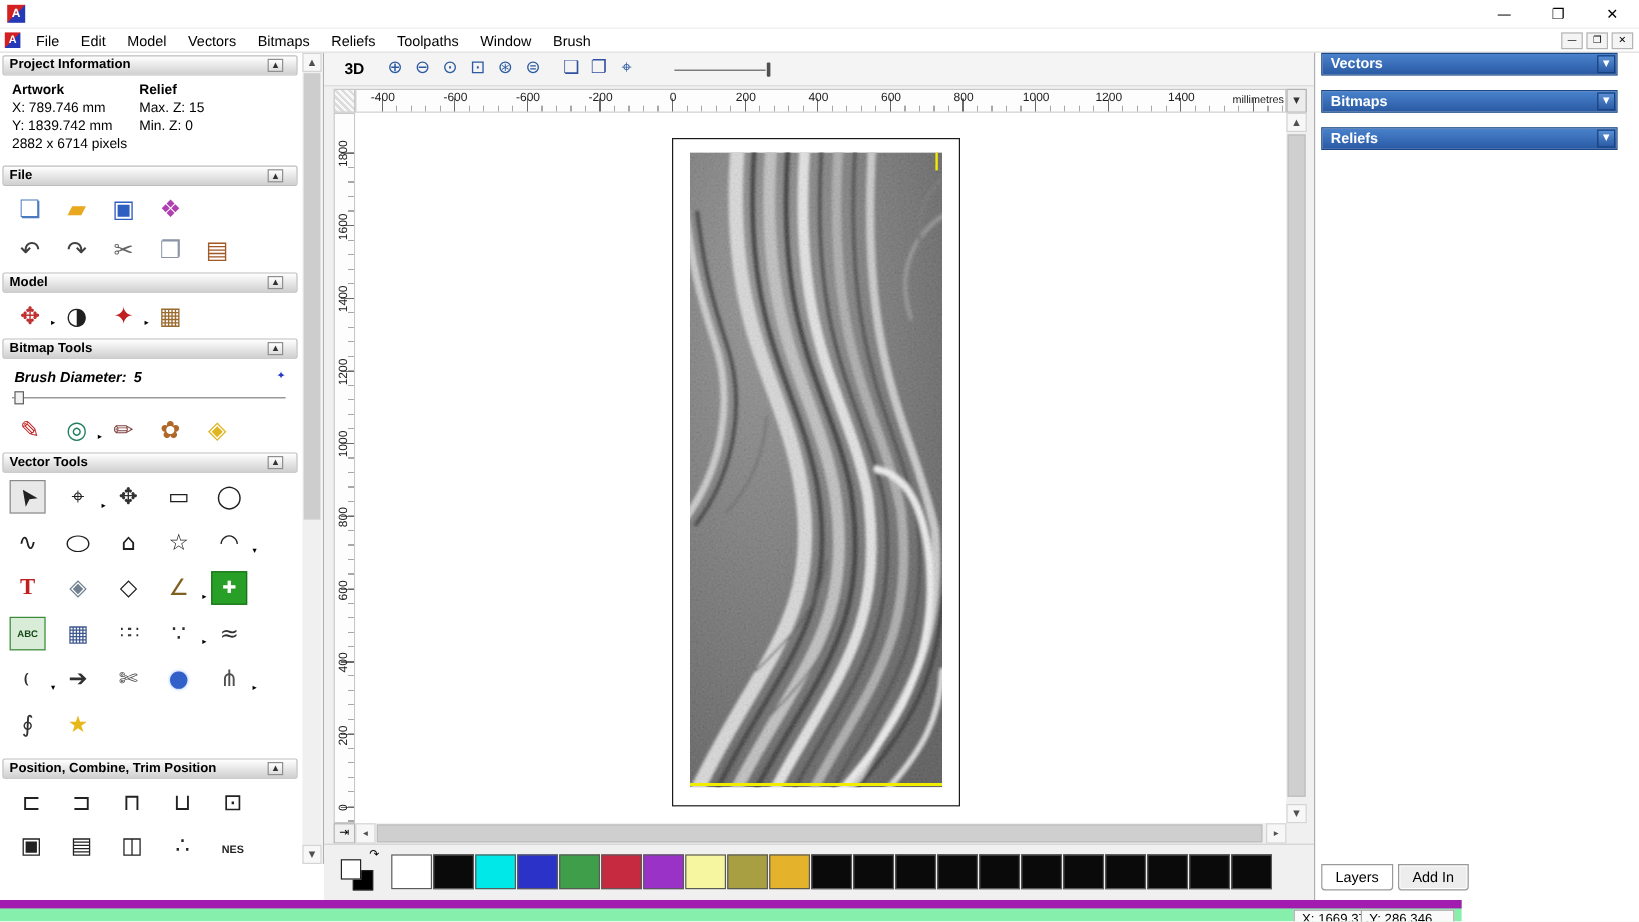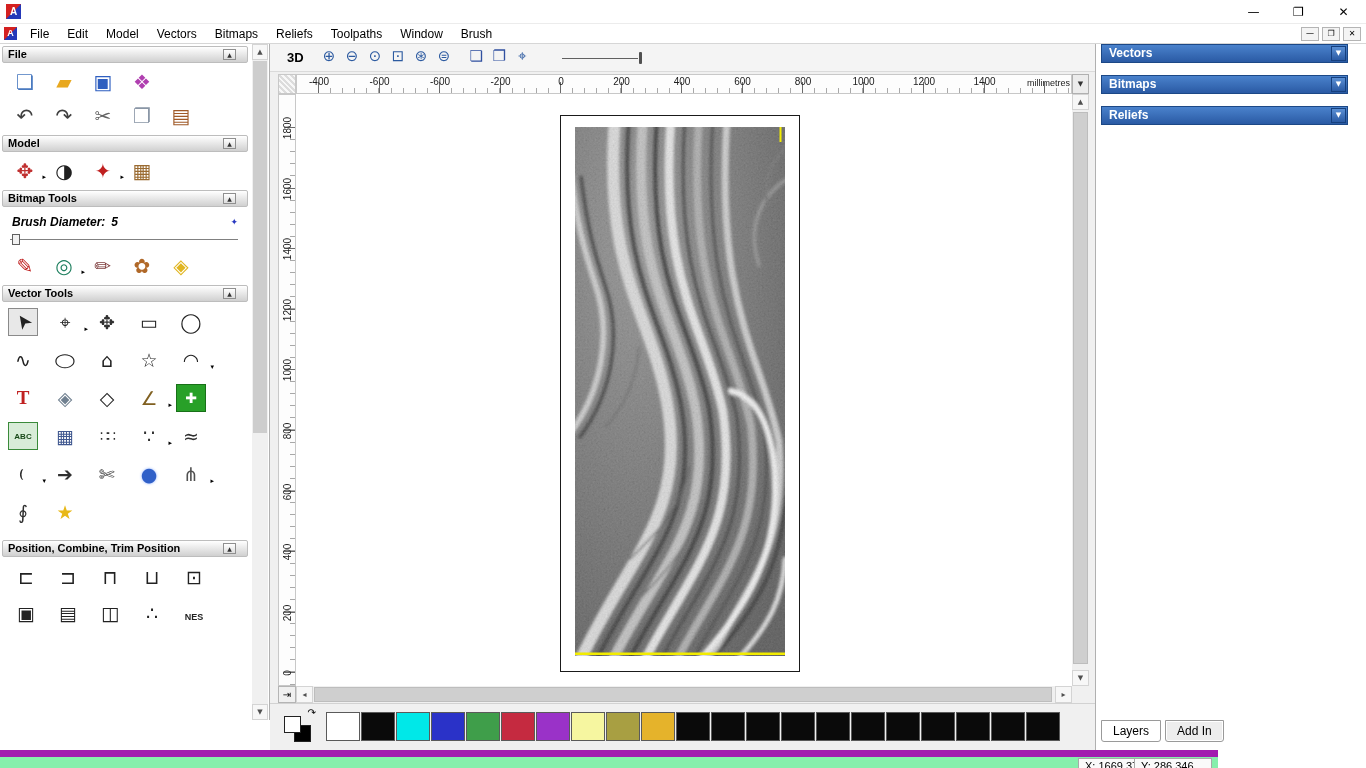--- a/index.html
+++ b/index.html
@@ -132,20 +132,35 @@
     <span class="mdibtns">
       <span class="mdib">—</span>
       <span class="mdib">❐</span>
       <span class="mdib">✕</span>
     </span>
   </div>
 
   <div class="abs leftpanel">
     <div class="lp-content">
 
+      <div>
+        <div class="sech">
+          <span>Project Information</span>
+          <span class="coll">▲</span>
+        </div>
+        <div class="projinfo">
+          <b>Artwork</b>
+          <b>Relief</b>
+          <span>X: 789.746 mm</span>
+          <span>Max. Z: 15</span>
+          <span>Y: 1839.742 mm</span>
+          <span>Min. Z: 0</span>
+          <span>2882 x 6714 pixels</span>
+        </div>
+      </div>
 
       <div>
         <div class="sech">
           <span>File</span>
           <span class="coll">▲</span>
         </div>
         <div class="icorow">
 
         <span class="ficon"><i style="color: rgb(74, 122, 192);">❏</i><b class="fly"></b></span>
             <span class="ficon"><i style="color: rgb(232, 168, 31);">▰</i><b class="fly"></b></span>

